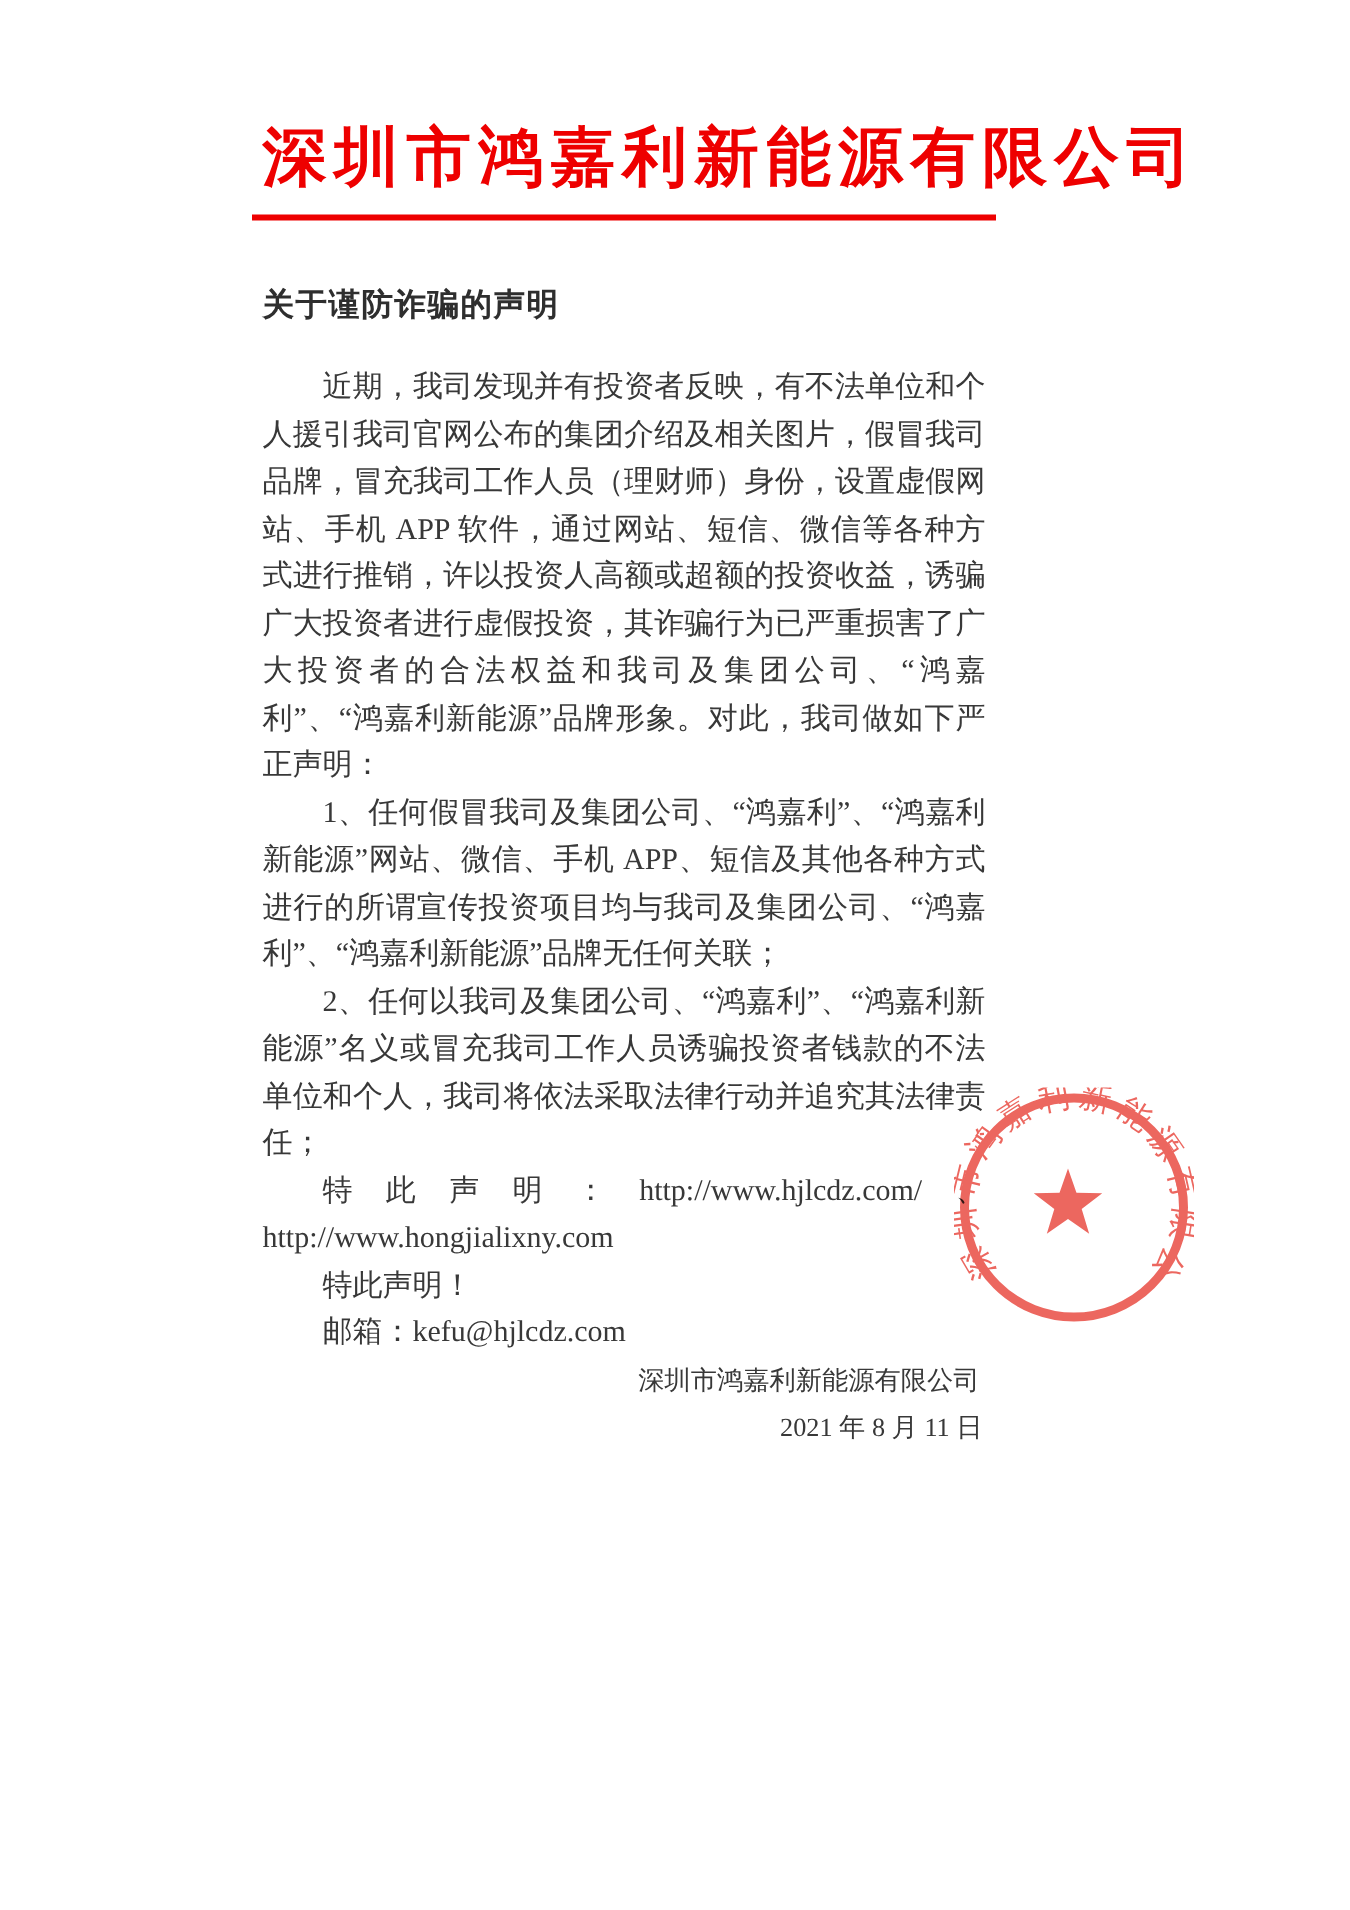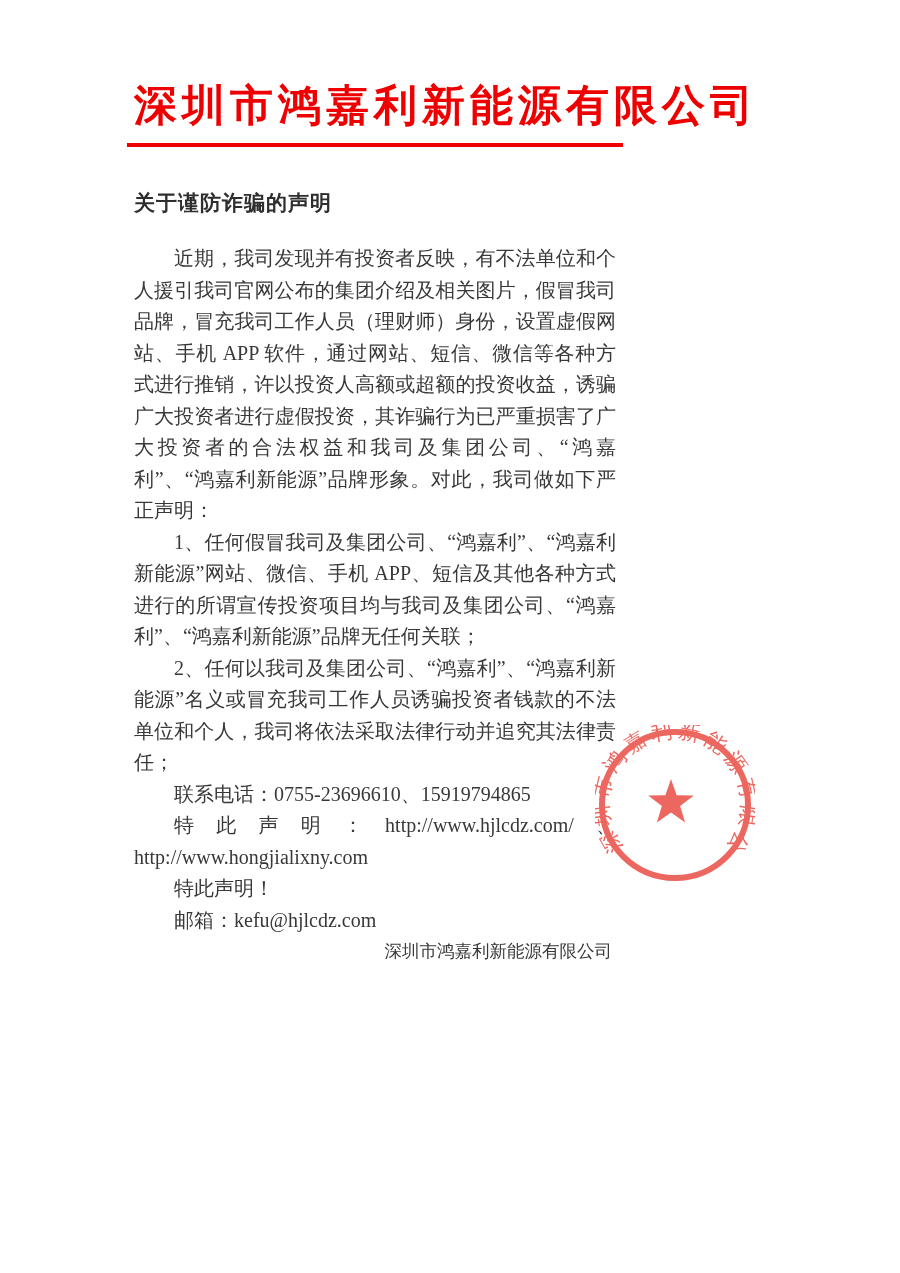--- a/index.html
+++ b/index.html
@@ -13,20 +13,21 @@
     position: relative;
     overflow: hidden;
     font-family: "Liberation Serif", "DejaVu Serif", serif;
     color: #333333;
   }
   .page {
     position: relative;
     width: 746px;
     height: 1273px;
     background: #ffffff;
+    margin-left: 41px;
   }
   .content {
     padding: 82px 130px 0 134px;
   }
   .letterhead-name {
     font-size: 43px;
     line-height: 48px;
     font-weight: bold;
     color: #ee0000;
     text-align: center;
@@ -86,31 +87,31 @@
 
     <div class="letterhead-rule"></div>
 
     <h1 class="doc-title">关于谨防诈骗的声明</h1>
 
     <div class="body-text">
       <p>近期，我司发现并有投资者反映，有不法单位和个人援引我司官网公布的集团介绍及相关图片，假冒我司品牌，冒充我司工作人员（理财师）身份，设置虚假网站、手机 APP 软件，通过网站、短信、微信等各种方式进行推销，许以投资人高额或超额的投资收益，诱骗广大投资者进行虚假投资，其诈骗行为已严重损害了广大投资者的合法权益和我司及集团公司、“鸿嘉利”、“鸿嘉利新能源”品牌形象。对此，我司做如下严正声明：</p>
       <p>1、任何假冒我司及集团公司、“鸿嘉利”、“鸿嘉利新能源”网站、微信、手机 APP、短信及其他各种方式进行的所谓宣传投资项目均与我司及集团公司、“鸿嘉利”、“鸿嘉利新能源”品牌无任何关联；</p>
       <p>2、任何以我司及集团公司、“鸿嘉利”、“鸿嘉利新能源”名义或冒充我司工作人员诱骗投资者钱款的不法单位和个人，我司将依法采取法律行动并追究其法律责任；</p>
 
-      <p><span>联系电话：</span><span>0755-23696610、15919794865</span></p>
 
       <p><span>特此声明：</span><span>http://www.hjlcdz.com/、http://www.hongjialixny.com</span></p>
 
       <p>特此声明！</p>
 
       <p><span>邮箱：</span><span>kefu@hjlcdz.com</span></p>
     </div>
 
     <div class="signature">
       <div class="sig-company">深圳市鸿嘉利新能源有限公司</div>
+      <div class="sig-date">2021 年 8 月 11 日</div>
     </div>
 
   </div>
 
   <div class="stamp">
     <svg width="160" height="160" viewBox="-80 -80 160 160" xmlns="http://www.w3.org/2000/svg">
       <circle cx="0" cy="0" r="73" fill="none" stroke="#e8453c" stroke-width="6"></circle>
       <path id="seal-text-arc" d="M -52 42 A 67 67 0 1 1 52 42" fill="none"></path>
       <text font-size="21" fill="#e8453c" font-family="Liberation Serif, DejaVu Serif, serif">
         <textPath href="#seal-text-arc" startOffset="0" textLength="328" lengthAdjust="spacing">深圳市鸿嘉利新能源有限公司</textPath>

